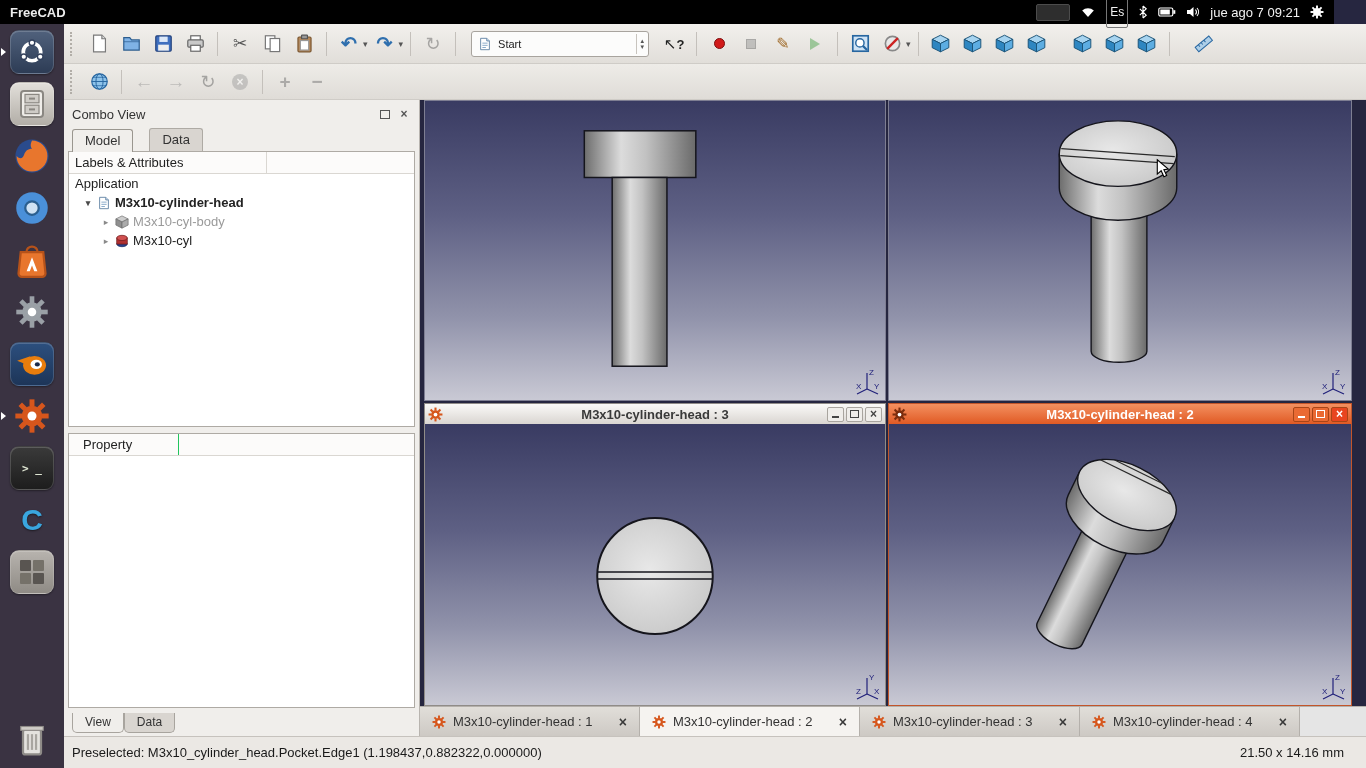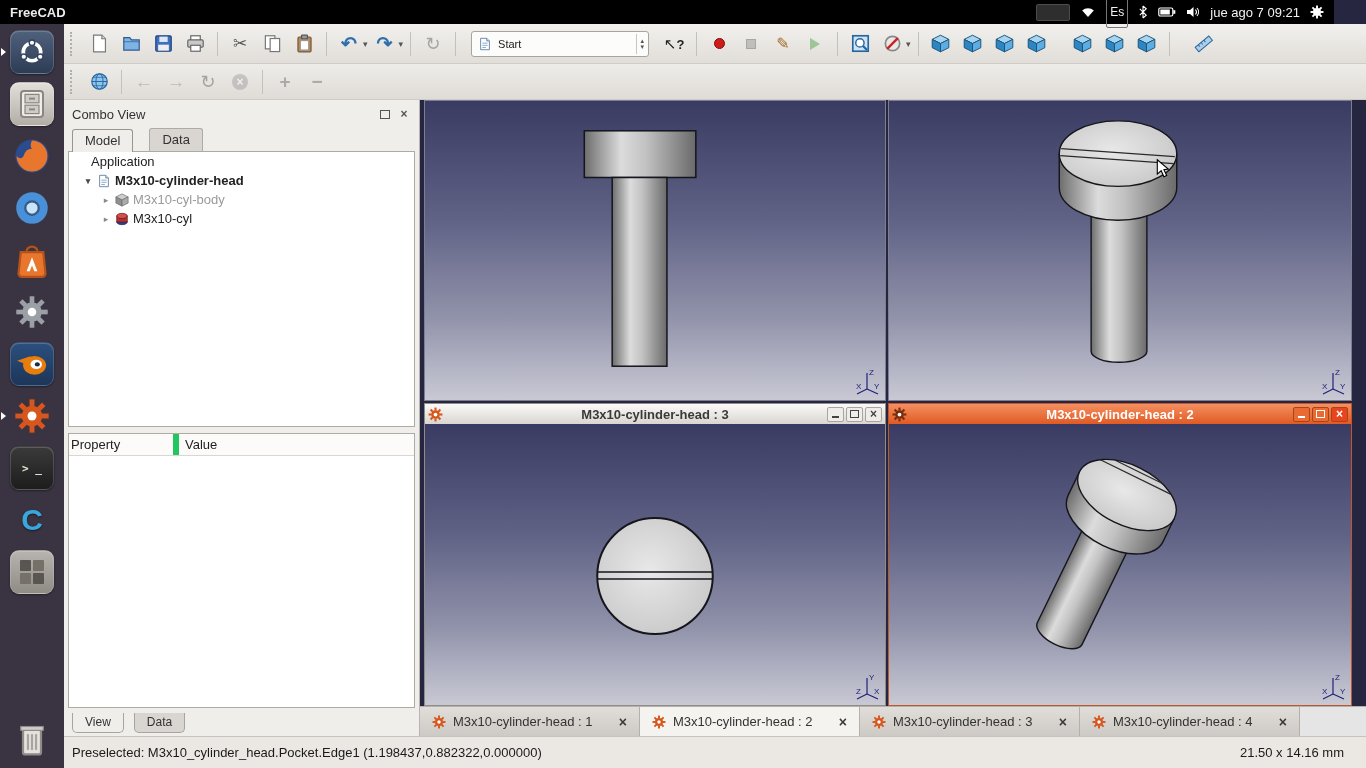--- a/index.html
+++ b/index.html
@@ -75,34 +75,34 @@
 .cv-hbtns{margin-left:auto;display:flex;gap:5px}
 .cv-btn{width:14px;height:14px;display:flex;align-items:center;justify-content:center;color:#555}
 .cv-btn.float::before{content:"";width:8px;height:7px;border:1px solid #555}
 .cv-btn.close::before{content:"×";font-weight:bold;font-size:12px}
 .cv-tabs{height:25px;display:flex;align-items:flex-end;gap:16px;padding:0 4px;flex:none}
 .cv-tab{font-size:13px;padding:3px 12px 4px;background:#d9d5d0;border:1px solid #aeaaa4;border-bottom:none;border-radius:3px 3px 0 0;color:#333}
 .cv-tab.active{background:#f0eeeb;font-weight:normal;position:relative;top:1px;border-color:#9a968f}
 .tree-box{flex:1;background:#fff;border:1px solid #aeaaa4;overflow:hidden;font-size:13px}
 .tree-header{height:22px;border-bottom:1px solid #dad7d2;display:flex;background:#fcfbfa}
 .tree-header span{width:198px;border-right:1px solid #dad7d2;padding:3px 6px;color:#222}
-.trow{height:19px;display:flex;align-items:center;gap:4px;padding-left:22px;color:#222}
+.trow{height:19px;display:flex;align-items:center;gap:4px;padding-left:6px;color:#222}
 .trow svg{width:14px;height:14px;flex:none}
 .tw{width:10px;font-size:9px;color:#4a4a4a;text-align:center;flex:none}
 .tw-open::before{content:"▾"}
 .tw-closed::before{content:"▸";color:#8a8a8a}
 .t-doc{padding-left:14px;font-weight:bold}
 .t-child{padding-left:32px}
 .dim{color:#9a9a9a}
 .prop-box{flex:1;background:#fff;border:1px solid #aeaaa4;margin-top:6px;font-size:13px;display:flex;flex-direction:column}
 .prop-head{height:22px;display:flex;border-bottom:1px solid #dad7d2;background:#fcfbfa}
-.prop-head .c1{width:110px;border-right:6px solid #22c55e;padding:3px 2px;color:#222}
+.prop-head .c1{width:110px;border-right:1px solid #22c55e;padding:3px 14px;color:#222}
 .prop-head .c2{flex:1;padding:3px 6px;color:#222}
 .prop-body{flex:1}
-.cv-bottom{height:26px;display:flex;align-items:center;padding:3px 4px 0;gap:10px;flex:none}
+.cv-bottom{height:26px;display:flex;align-items:center;padding:3px 4px 0;gap:0;flex:none}
 .bt{font-size:12px;padding:2px 12px 3px;border:1px solid #a8a49e;background:#d9d5d0;color:#333;border-top:none;border-radius:0 0 5px 5px}
 .bt.active{background:#f0eeeb}
 
 
 .mdi{flex:1;position:relative;background:#262640}
 .vpgrad{background:linear-gradient(180deg,#393b62 0%,#5e6084 38%,#9092aa 72%,#c9c9d4 100%)}
 .vp{position:absolute;border:1px solid #7e7e92;overflow:hidden}
 .scene{position:absolute;left:0;top:0;width:100%;height:100%}
 .vp1{left:4px;top:0;width:462px;height:301px}
 .vp2{left:468px;top:0;width:464px;height:301px}
@@ -592,20 +592,23 @@
           <span class="cv-hbtns">
             <span class="cv-btn float"></span>
             <span class="cv-btn close"></span>
           </span>
         </div>
         <div class="cv-tabs">
           <span class="cv-tab active">Model</span>
           <span class="cv-tab">Data</span>
         </div>
         <div class="tree-box">
+          <div class="tree-header">
+            <span>Labels &amp; Attributes</span>
+          </div>
           <div class="trow">
             <span>Application</span>
           </div>
           <div class="trow t-doc">
             <span class="tw tw-open"></span>
             <svg>
                 <use href="#sym-doc"></use>
               </svg>
             <span>M3x10-cylinder-head</span>
           </div>
@@ -620,21 +623,20 @@
             <span class="tw tw-closed"></span>
             <svg>
                 <use href="#sym-pad"></use>
               </svg>
             <span>M3x10-cyl</span>
           </div>
         </div>
         <div class="prop-box">
           <div class="prop-head">
             <span class="c1">Property</span>
-            <span class="c2">Value</span>
           </div>
           <div class="prop-body"></div>
         </div>
         <div class="cv-bottom">
           <span class="bt active">View</span>
           <span class="bt">Data</span>
         </div>
       </div>
 
       <div class="mdi">

